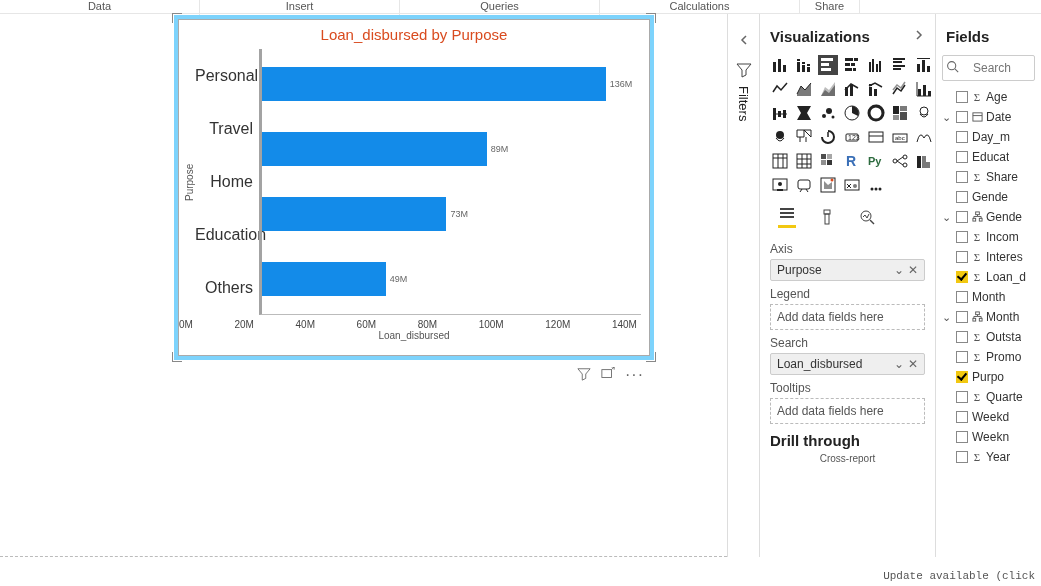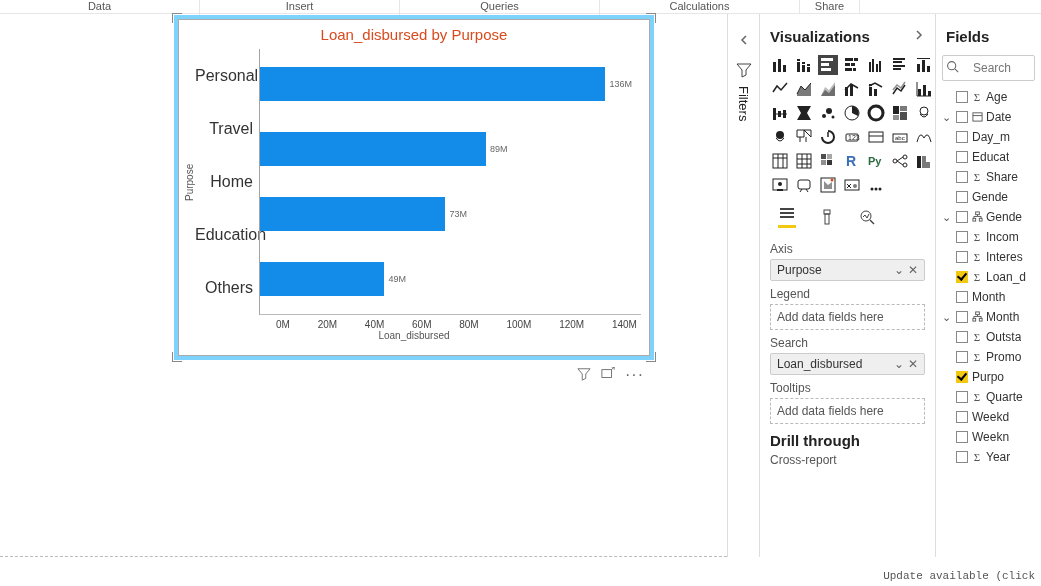--- a/index.html
+++ b/index.html
@@ -26,25 +26,25 @@
   .canvas-zone{flex:1;position:relative;border-bottom:1px dashed #bbb;}
   .canvas{position:absolute;left:0;top:0;width:700px;height:510px;}
   .visual-container{position:absolute;left:174px;top:1px;width:480px;height:345px;background:#7dd3fc;}
   .sel-handle{position:absolute;width:10px;height:10px;}
   .sel-handle svg{display:block;}
   .visual{border:1px solid #aaa;position:absolute;inset:4px;background:#fff;}
   .chart-title{text-align:center;font-size:15px;color:var(--accent-orange);padding:6px 0 4px;font-weight:400;}
   .chart-body{display:flex;padding:2px 8px 2px 4px;height:270px;}
   .y-axis-title{writing-mode:vertical-rl;transform:rotate(180deg);font-size:10px;color:#555;text-align:center;padding:0 1px 0 0;}
   .cats{display:flex;flex-direction:column;justify-content:space-around;width:64px;text-align:right;padding-right:6px;font-size:16px;color:#333;}
-  .bars{flex:1;position:relative;border-left:1px solid #a3a3a3;border-bottom:1px solid #bbb;display:flex;flex-direction:column;justify-content:space-around;padding:2px 0;text-align:center;}
+  .bars{flex:1;position:relative;border-left:3px solid #a3a3a3;border-bottom:1px solid #bbb;display:flex;flex-direction:column;justify-content:space-around;padding:2px 0;text-align:center;}
   .bar-row{height:34px;display:flex;align-items:center;}
   .bar{height:34px;background:var(--bar);}
   .bar-label{font-size:9px;color:#666;margin-left:4px;}
-  .x-axis{display:flex;margin-left:82px;margin-right:12px;justify-content:space-between;font-size:10px;color:#444;padding-top:2px;padding-left:15px;}
+  .x-axis{display:flex;margin-right:12px;justify-content:space-between;font-size:10px;color:#444;padding-top:2px;}
   .x-axis-title{text-align:center;font-size:10px;color:#555;}
   .visual-toolbar{position:absolute;right:10px;bottom:-24px;display:flex;gap:10px;color:#666;align-items:center;}
   .visual-toolbar span{cursor:pointer;}
 
   
   .filters-rail{width:32px;border-left:1px solid var(--grey-border);display:flex;flex-direction:column;align-items:center;background:#fff;}
   .filters-rail .chev{margin-top:20px;color:#666;}
   .filters-rail .lab{writing-mode:vertical-rl;margin-top:8px;font-size:13px;color:#222;}
   .filters-rail svg{display:block;}
 
@@ -59,21 +59,21 @@
   .viz-tabs{display:flex;gap:22px;padding:6px 0 4px 18px;align-items:center;}
   .viz-tabs .tab svg{display:block;}
   .viz-tabs .tab.active{border-bottom:3px solid var(--accent-yellow);padding-bottom:2px;}
   .well-section{padding:4px 10px 0 10px;font-size:12px;}
   .well-label{color:#555;margin:6px 0 3px;}
   .well{border:1px dashed #bbb;background:#fff;padding:4px;}
   .well.pill{border:1px solid #ccc;border-radius:2px;background:#efefef;display:flex;align-items:center;justify-content:space-between;padding:3px 6px;font-size:12px;color:#333;}
   .well.pill .controls{display:flex;gap:4px;color:#666;}
   .well.placeholder{color:#555;font-size:12px;padding:5px 6px;}
   .drill{padding:8px 10px 0;font-size:15px;font-weight:600;}
-  .cross{font-size:12px;color:#555;padding:4px 10px;}
+  .cross{font-size:10px;color:#555;padding:4px 10px;text-align:center;}
 
   
   .fields-pane{width:106px;border-left:1px solid var(--grey-border);display:flex;flex-direction:column;background:#fff;overflow:hidden;}
   .fields-pane .pane-header{padding:14px 8px 10px 10px;}
   .search{margin:0 6px 6px 6px;border:1px solid #ccc;border-radius:2px;display:flex;align-items:center;padding:4px 3px;gap:12px;}
   .search input{border:none;outline:none;width:100%;font-size:12px;}
   .field-list{flex:1;overflow:hidden;padding:0 0 0 6px;font-size:12px;}
   .field-row{display:flex;align-items:center;gap:4px;padding:3px 0;white-space:nowrap;color:#333;}
   .field-row.indent{padding-left:14px;}
   .field-row .cb{width:12px;height:12px;border:1px solid #888;background:#fff;flex-shrink:0;cursor:pointer;}

